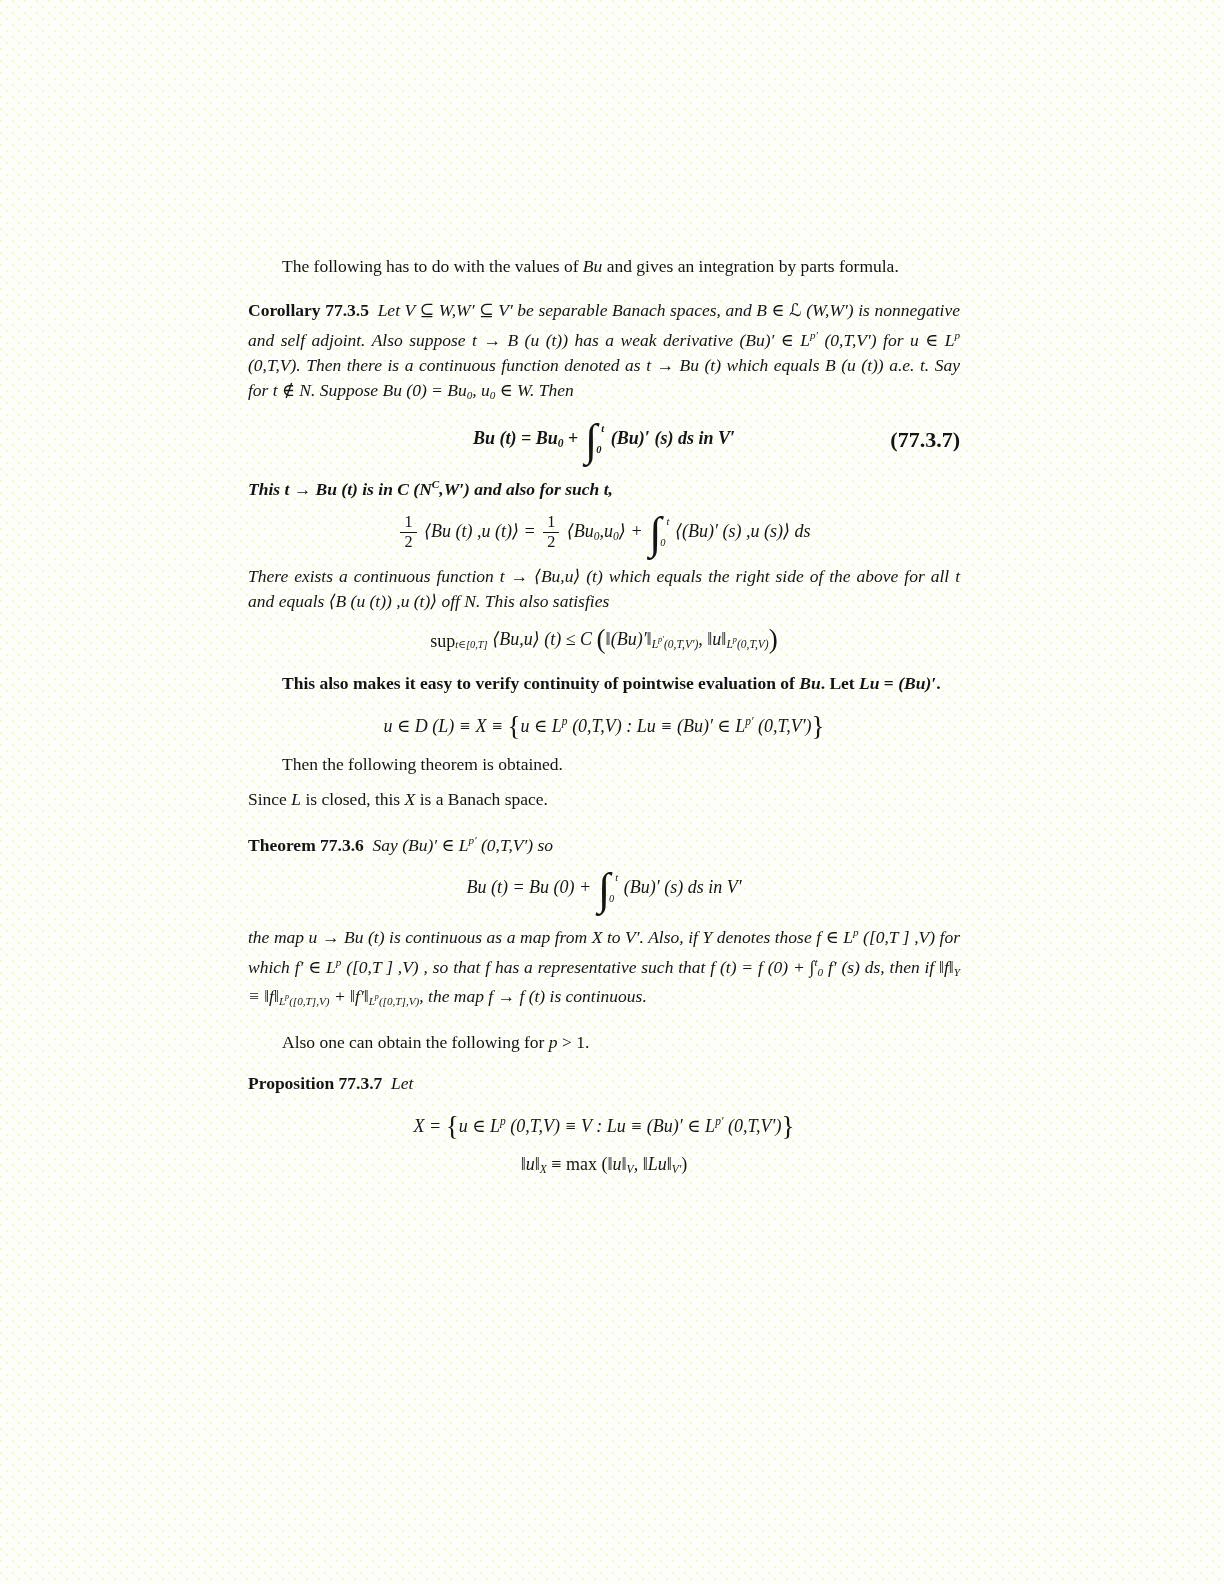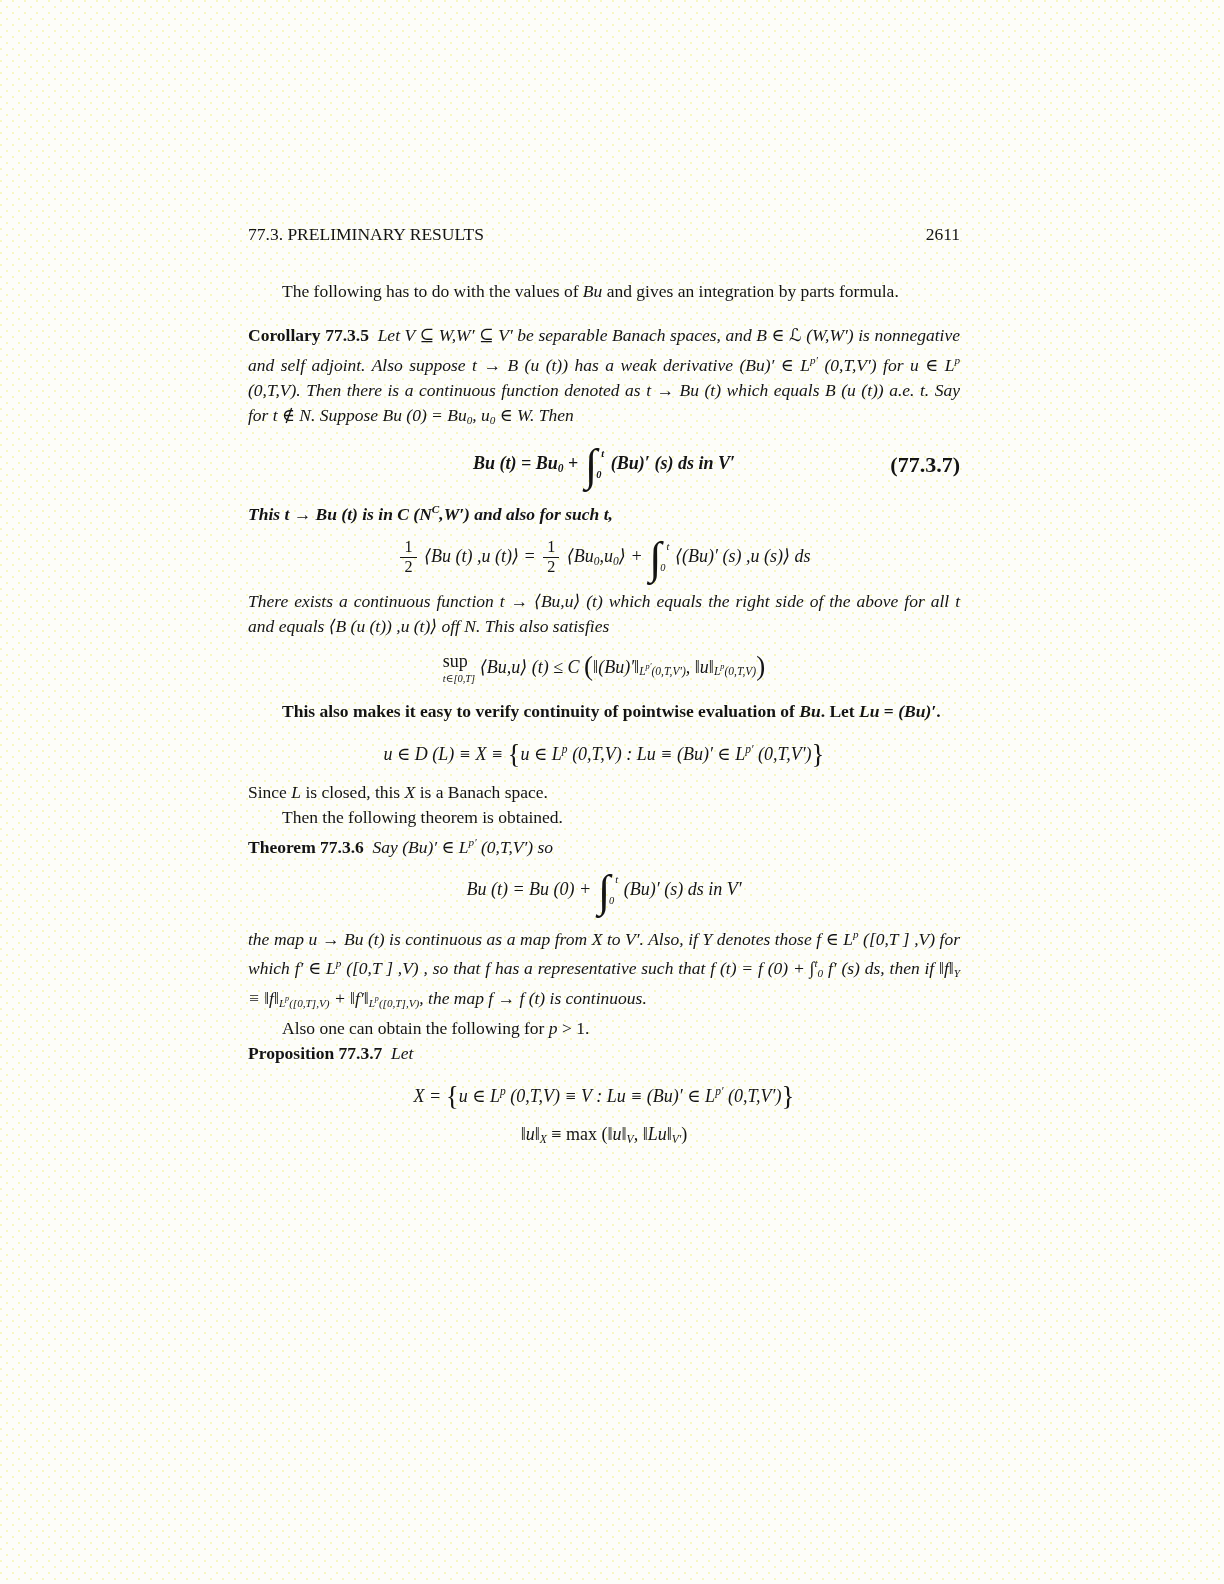--- a/index.html
+++ b/index.html
@@ -32,39 +32,35 @@
   .ssup{font-size:46%;vertical-align:.4em;font-style:italic;}
   .big{font-size:150%;font-style:normal;vertical-align:-.1em;line-height:0;}
   .frac{display:inline-flex;flex-direction:column;align-items:center;vertical-align:middle;line-height:1.05;font-size:90%;margin:0 3px;}
   .fn{border-bottom:1.2px solid #141414;padding:0 4px 1px;}
   .fd{padding-top:1px;}
   .intwrap{display:inline-flex;align-items:center;vertical-align:middle;margin:0 2px;}
   .intsign{font-size:250%;line-height:.8;font-style:normal;}
   .intlims{display:inline-flex;flex-direction:column;justify-content:space-between;height:3.2em;font-size:58%;line-height:1;font-style:italic;margin-left:2px;}
   .intsup{transform:translate(2px,1px);}
   .intsub{transform:translate(-3px,-1px);}
-  .under{display:inline-flex;flex-direction:column;align-items:flex-start;vertical-align:middle;line-height:1.05;}
+  .under{display:inline-flex;flex-direction:row;align-items:flex-end;vertical-align:middle;line-height:1.05;}
   .uu{font-size:58%;font-style:italic;margin-top:3px;}
   .mt32{margin-top:32px;}
   .mt19{margin-top:19px;}
-  .mt16{}
+  .mt16{margin-top:16px;}
   .mt14{margin-top:14px;font-weight:bold;}
   .mt12{margin-top:12px;}
   .mt10{margin-top:10px;}
   .mt0{margin-top:0;}
 </style>
 </head>
 <body>
 
 <div class="content">
 
-  <div class="hdr">
-    <span>77.3. PRELIMINARY RESULTS</span>
-    <span>2611</span>
-  </div>
 
   <p class="para ind mt32"><span>The following has to do with the values of </span><span class="it">Bu</span><span> and gives an integration by parts formula.</span></p>
 
   <p class="para mt19"><span class="bf">Corollary 77.3.5</span><span> </span><span class="it">Let V ⊆ W,W′ ⊆ V′ be separable Banach spaces, and B ∈ ℒ (W,W′) is nonnegative and self adjoint. Also suppose t → B (u (t)) has a weak derivative (Bu)′ ∈ L</span><span class="sup">p′</span><span class="it"> (0,T,V′) for u ∈ L</span><span class="sup">p</span><span class="it"> (0,T,V). Then there is a continuous function denoted as t → Bu (t) which equals B (u (t)) a.e. t. Say for t ∉ N. Suppose Bu (0) = Bu</span><span class="sub">0</span><span class="it">, u</span><span class="sub">0</span><span class="it"> ∈ W. Then</span></p>
 
   <div class="eqrow mt14">
     <span class="eq"><span class="it">Bu (t) = Bu</span><span class="sub">0</span><span> + </span><span class="intwrap">
           <span class="intsign">∫</span>
           <span class="intlims">
             <span class="intsup">t</span>
@@ -101,23 +97,23 @@
         </span><span class="it"> ⟨Bu,u⟩ (t) ≤ C </span><span class="big">(</span><span class="it">‖(Bu)′‖</span><span class="sub">L</span><span class="ssup">p′</span><span class="sub">(0,T,V′)</span><span class="it">, ‖u‖</span><span class="sub">L</span><span class="ssup">p</span><span class="sub">(0,T,V)</span><span class="big">)</span></span>
   </div>
 
   <p class="para ind mt14"><span>This also makes it easy to verify continuity of pointwise evaluation of </span><span class="it">Bu</span><span>. Let </span><span class="it">Lu</span><span> = </span><span class="it">(Bu)′</span><span>.</span></p>
 
   <div class="ctr eqblock">
     <span class="eq"><span class="it">u ∈ D (L) ≡ X ≡ </span><span class="big">{</span><span class="it">u ∈ L</span><span class="sup">p</span><span class="it"> (0,T,V) : Lu ≡ (Bu)′ ∈ L</span><span class="sup">p′</span><span class="it"> (0,T,V′)</span><span class="big">}</span></span>
   </div>
 
 
+  <p class="para ind mt0"><span>Then the following theorem is obtained.</span></p>
+
   <p class="para mt10"><span>Since </span><span class="it">L</span><span> is closed, this </span><span class="it">X</span><span> is a Banach space.</span></p>
-
-  <p class="para ind mt0"><span>Then the following theorem is obtained.</span></p>
 
   <p class="para mt16"><span class="bf">Theorem 77.3.6</span><span> </span><span class="it">Say (Bu)′ ∈ L</span><span class="sup">p′</span><span class="it"> (0,T,V′) so</span></p>
 
   <div class="ctr eqblock">
     <span class="eq"><span class="it">Bu (t) = Bu (0) + </span><span class="intwrap">
           <span class="intsign">∫</span>
           <span class="intlims">
             <span class="intsup">t</span>
             <span class="intsub">0</span>
           </span>

